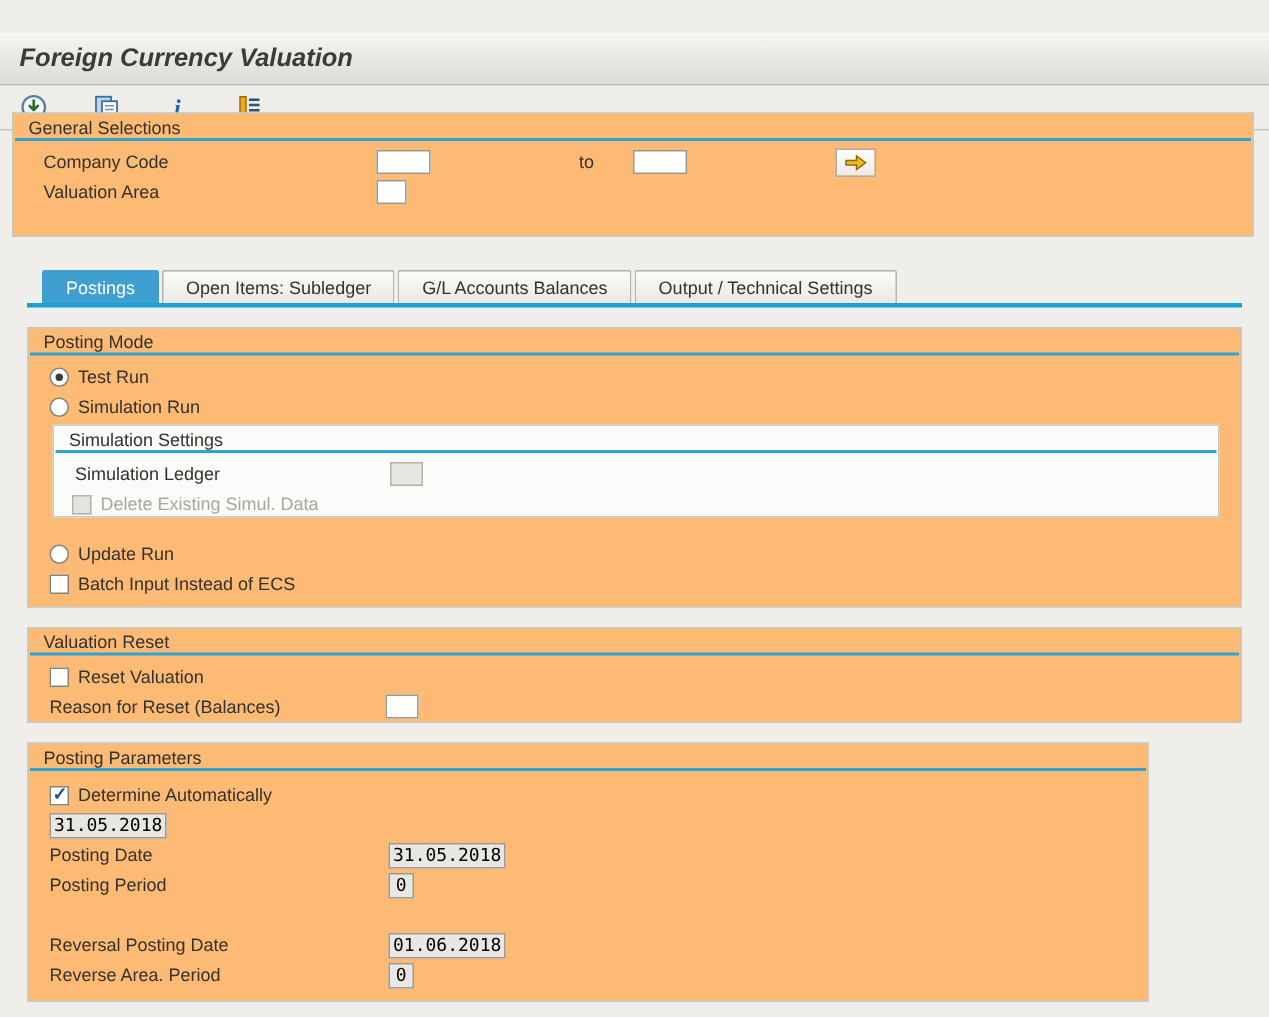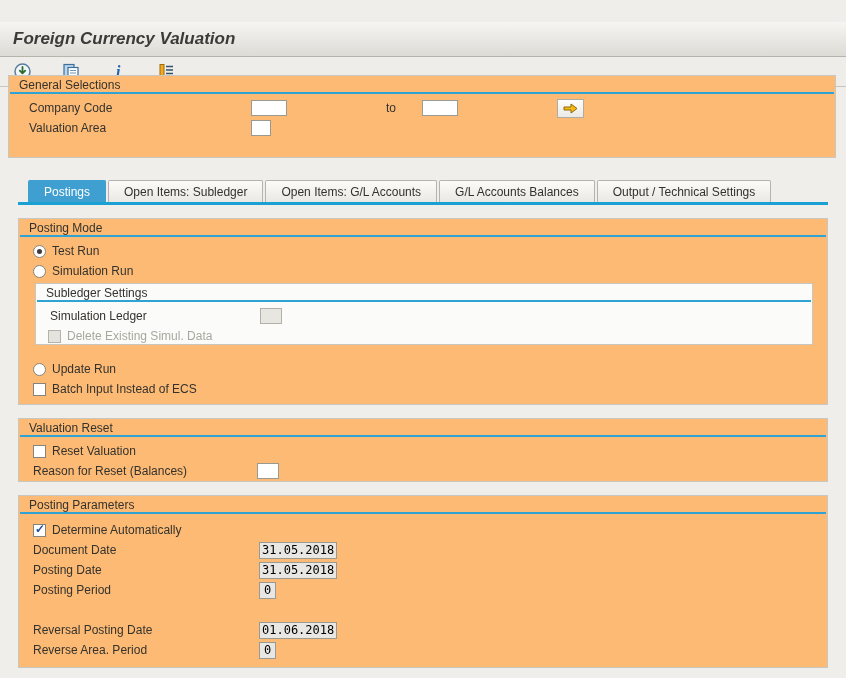--- a/index.html
+++ b/index.html
@@ -48,21 +48,21 @@
     border:1px solid #c9c8c0;
   }
   .gb-title { padding:2px 10px 1px 10px; height:16px; color:#33322e; }
   .gb-rule { height:2px; background:#2fa3d4; margin:0 1px; }
 
   #gb-general   { left:8px;  top:9px;   width:828px; height:83px;  }
   #gb-postmode  { left:18px; top:152px; width:810px; height:187px; }
   #gb-simset    { margin-left:16px; margin-top:2px; width:778px; height:62px;
                   background:#fbfbf9; border:1px solid #c9c8c0; position:relative; }
   #gb-valreset  { left:18px; top:352px; width:810px; height:64px;  }
-  #gb-postparam { left:18px; top:429px; width:810px; height:173px; }
+  #gb-postparam { left:18px; top:429px; width:748px; height:173px; }
 
   
   .frow { display:flex; align-items:center; height:20px; padding-left:14px; }
   #gb-general .frow { padding-left:20px; }
   .lbl { width:226px; flex:0 0 auto; }
   #gb-general .lbl { width:222px; }
   #gb-simset .lbl { width:210px; }
   #gb-valreset .lbl { width:224px; }
 
   
@@ -220,21 +220,20 @@
       <div class="frow">
         <span class="lbl">Valuation Area</span>
         <input class="field w20" value="" style="">
       </div>
     </section>
 
     <nav class="tabstrip">
       <div class="tabs">
         <div class="tab active">Postings</div>
         <div class="tab">Open Items: Subledger</div>
-        <div class="tab">Open Items: G/L Accounts</div>
         <div class="tab">G/L Accounts Balances</div>
         <div class="tab">Output / Technical Settings</div>
       </div>
       <div class="tab-underline"></div>
     </nav>
 
     <section class="groupbox" id="gb-postmode">
       <div class="gb-title">Posting Mode</div>
       <div class="gb-rule"></div>
       <div class="spacer4"></div>
@@ -242,21 +241,21 @@
       <div class="opt">
         <span class="radio checked"></span>
         <span class="opt-label">Test Run</span>
       </div>
       <div class="opt">
         <span class="radio"></span>
         <span class="opt-label">Simulation Run</span>
       </div>
 
       <section id="gb-simset">
-        <div class="gb-title">Subledger Settings</div>
+        <div class="gb-title">Simulation Settings</div>
         <div class="gb-rule"></div>
         <div class="spacer4"></div>
         <div class="frow">
           <span class="lbl">Simulation Ledger</span>
           <input class="field gray w22" value="" style="">
         </div>
         <div class="opt disabled">
           <span class="checkbox disabled"></span>
           <span class="opt-label">Delete Existing Simul. Data</span>
         </div>
@@ -291,21 +290,20 @@
       <div class="gb-title">Posting Parameters</div>
       <div class="gb-rule"></div>
       <div class="spacer6"></div>
 
       <div class="opt">
         <span class="checkbox checked"></span>
         <span class="opt-label">Determine Automatically</span>
       </div>
 
       <div class="frow">
-        <span class="lbl">Document Date</span>
         <input class="field mono w78" value="31.05.2018" style="">
       </div>
       <div class="frow">
         <span class="lbl">Posting Date</span>
         <input class="field mono w78" value="31.05.2018" style="">
       </div>
       <div class="frow">
         <span class="lbl">Posting Period</span>
         <input class="field mono w17" value="0" style="">
       </div>

